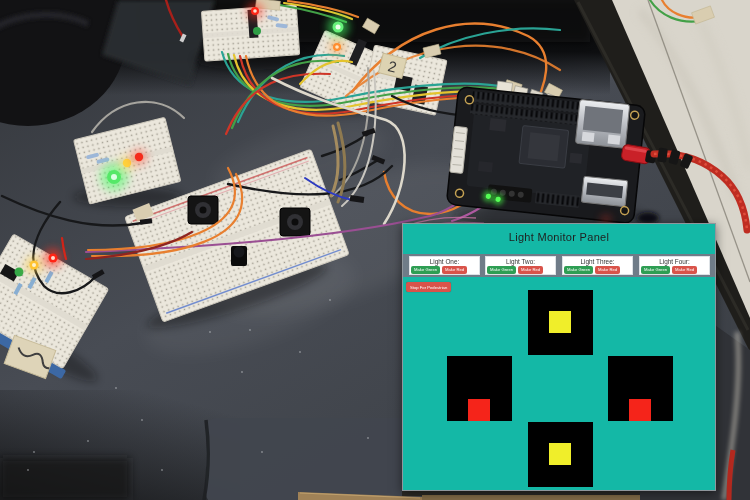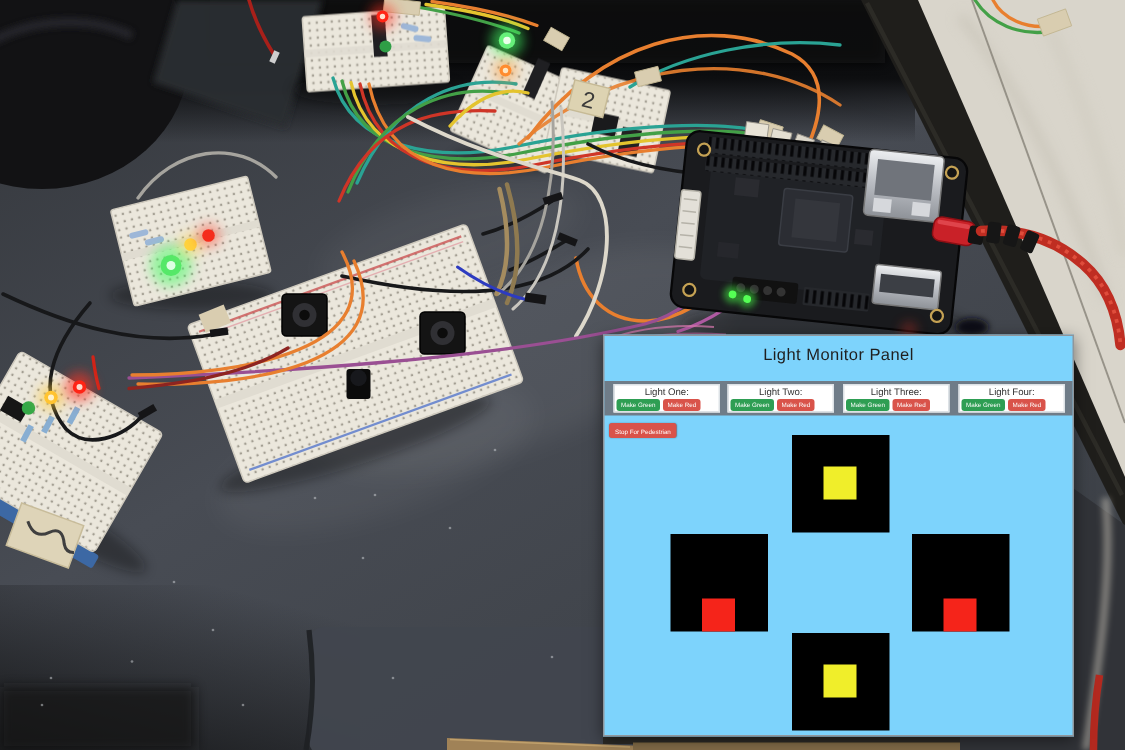--- a/index.html
+++ b/index.html
@@ -2,21 +2,21 @@
 <html style="--green: #2e9e53; --red: #d9534a; --bar: #6f7c88; --blk: #000000;"><head>
 <meta charset="utf-8">
 <style>
   html,body{margin:0;padding:0;background:#222;}
   *{box-sizing:border-box;}
   .stage{position:relative;width:750px;height:500px;overflow:hidden;background:#3e4248;
          font-family:"Liberation Sans",sans-serif;}
   .photo{position:absolute;left:0;top:0;width:750px;height:500px;display:block;}
 
   
-  .panel{position:absolute;left:402px;top:223px;width:314px;height:268px;background:#7dd3fc;
+  .panel{position:absolute;left:402px;top:223px;width:314px;height:268px;background:#14b8a6;
          border:1px solid #8f969c;box-shadow:0 2px 10px rgba(0,0,0,.5);}
   .panel-title{position:absolute;top:7px;left:0;right:0;text-align:center;font-size:11px;
                color:#1f1f1f;letter-spacing:.3px;}
   .control-bar{position:absolute;top:30px;left:0;right:0;height:23px;background:var(--bar,#6f7c88);}
   .light-section{position:absolute;top:2px;width:71px;height:19px;background:#fff;
                  border:1px solid #dde2e6;}
   .s1{left:6px}.s2{left:82px}.s3{left:159px}.s4{left:236px}
   .light-label{font-size:6.4px;text-align:center;color:#333;margin-top:1px;line-height:7px;}
   .btn-row{display:flex;gap:2px;padding-left:1px;margin-top:1px;}
   .btn{border:none;border-radius:2px;color:#fff;font-size:4.2px;height:8px;line-height:8px;

